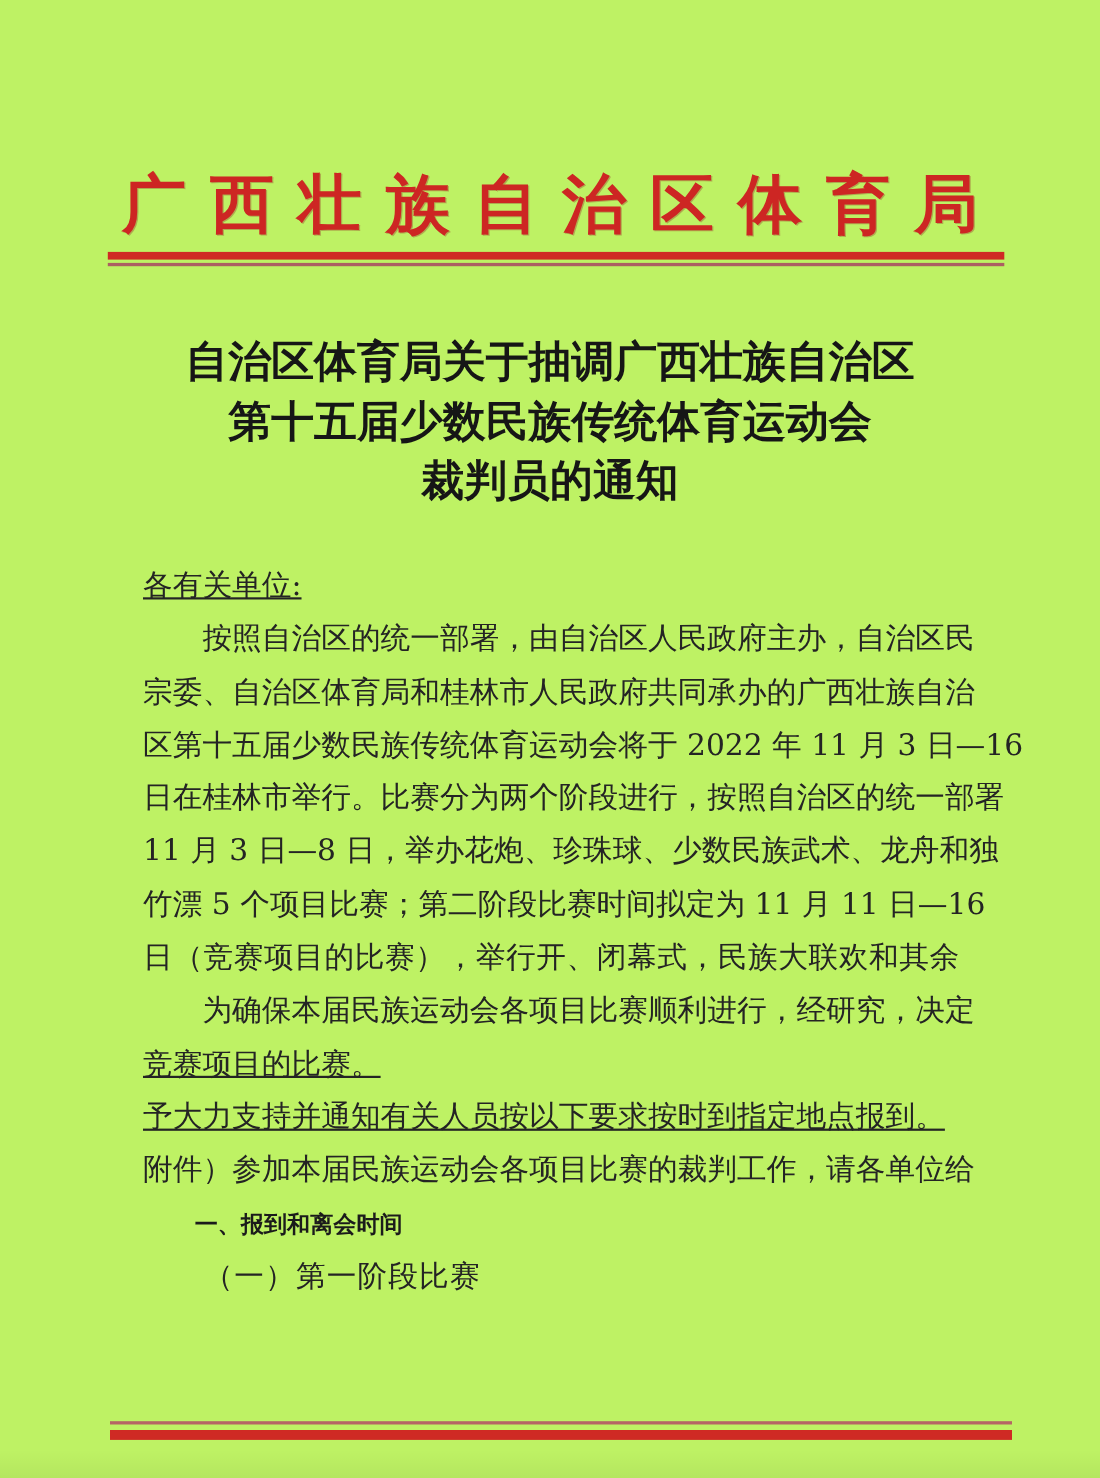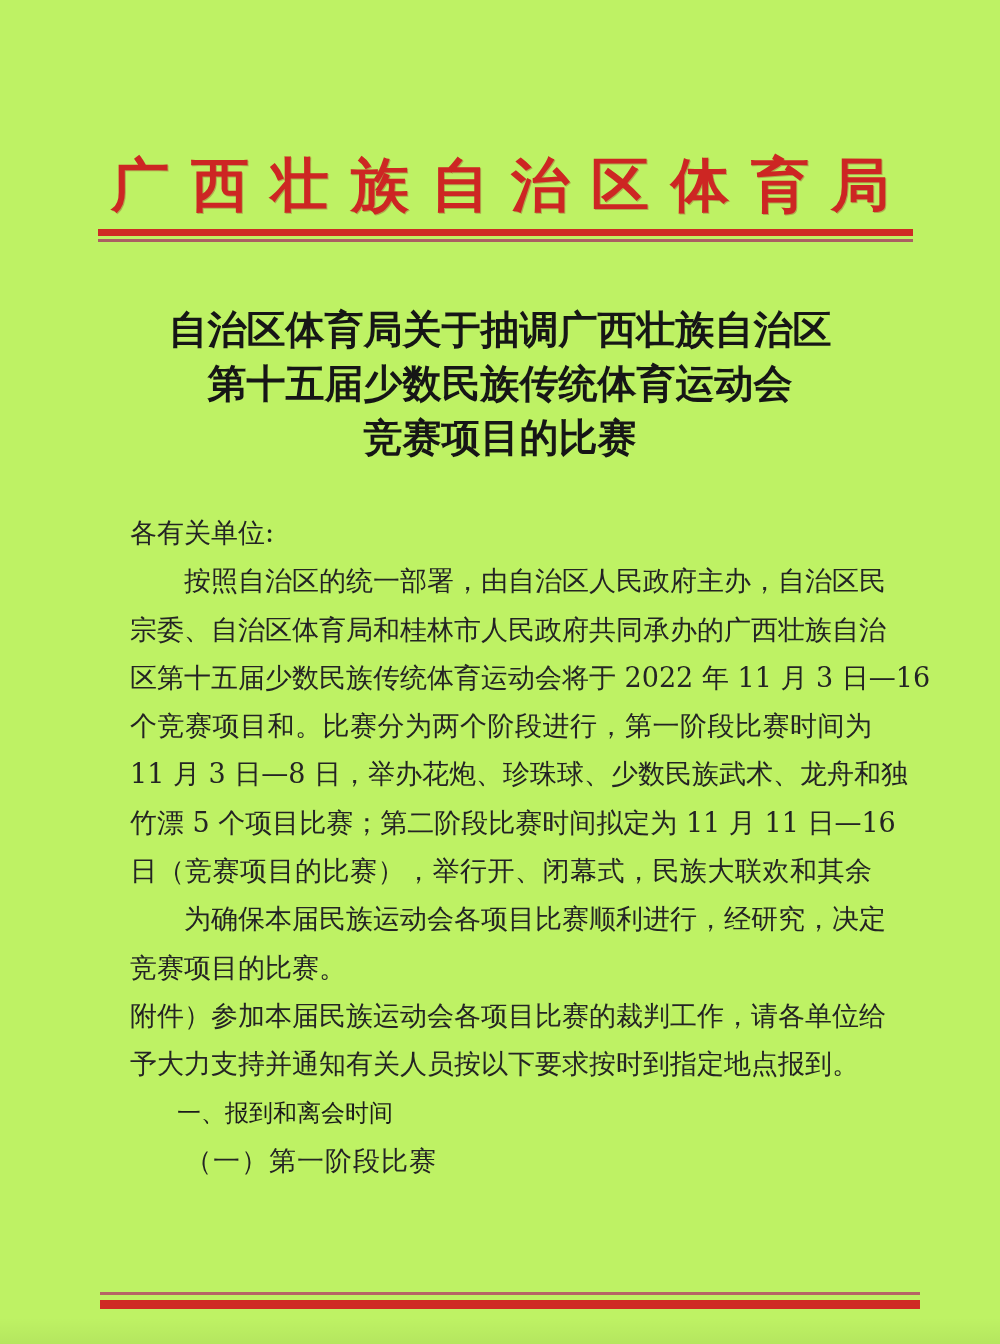--- a/index.html
+++ b/index.html
@@ -70,25 +70,26 @@
     line-height: 48.3px;
     text-align: justify;
     text-align-last: justify;
     white-space: nowrap;
     overflow: visible;
   }
   .line.indent { padding-left: 54px; }
   .line.open {           
     text-align: right;
     text-align-last: left;
+    text-decoration: underline;
   }
   .line.heading {
     font-family: "DejaVu Sans", "Liberation Sans", sans-serif;
-    font-weight: normal;
-    font-size: 24px;
+    font-weight: bold;
+    font-size: 21px;
     padding-left: 47px;
     text-align: center;
     text-align-last: left;
     color: #1b1b1b;
   }
   .line.subheading {
     padding-left: 55px;
     text-align: right;
     text-align-last: left;
     letter-spacing: 1px;
@@ -100,38 +101,38 @@
 <div class="page">
 
   <div class="agency-header">广西壮族自治区体育局</div>
 
   <div class="rule rule-top-thick"></div>
   <div class="rule rule-top-thin"></div>
 
   <div class="doc-title">
     <div>自治区体育局关于抽调广西壮族自治区</div>
     <div>第十五届少数民族传统体育运动会</div>
-    <div>竞赛项目的比赛</div>
+    <div>裁判员的通知</div>
   </div>
 
   <div class="body-text">
     <div class="line open">各有关单位:</div>
 
     <div class="line indent">按照自治区的统一部署，由自治区人民政府主办，自治区民</div>
     <div class="line">宗委、自治区体育局和桂林市人民政府共同承办的广西壮族自治</div>
     <div class="line">区第十五届少数民族传统体育运动会将于 2022 年 11 月 3 日—16</div>
-    <div class="line">个竞赛项目和。比赛分为两个阶段进行，第一阶段比赛时间为</div>
+    <div class="line">日在桂林市举行。比赛分为两个阶段进行，按照自治区的统一部署</div>
     <div class="line">11 月 3 日—8 日，举办花炮、珍珠球、少数民族武术、龙舟和独</div>
     <div class="line">竹漂 5 个项目比赛；第二阶段比赛时间拟定为 11 月 11 日—16</div>
     <div class="line">日（竞赛项目的比赛），举行开、闭幕式，民族大联欢和其余</div>
     <div class="line indent">为确保本届民族运动会各项目比赛顺利进行，经研究，决定</div>
 
     <div class="line open">竞赛项目的比赛。</div>
+    <div class="line open">予大力支持并通知有关人员按以下要求按时到指定地点报到。</div>
     <div class="line">附件）参加本届民族运动会各项目比赛的裁判工作，请各单位给</div>
-    <div class="line open">予大力支持并通知有关人员按以下要求按时到指定地点报到。</div>
 
     <div class="line heading">一、报到和离会时间</div>
     <div class="line subheading">（一）第一阶段比赛</div>
   </div>
 
   <div class="rule rule-bot-thin"></div>
   <div class="rule rule-bot-thick"></div>
 
 </div>
 

